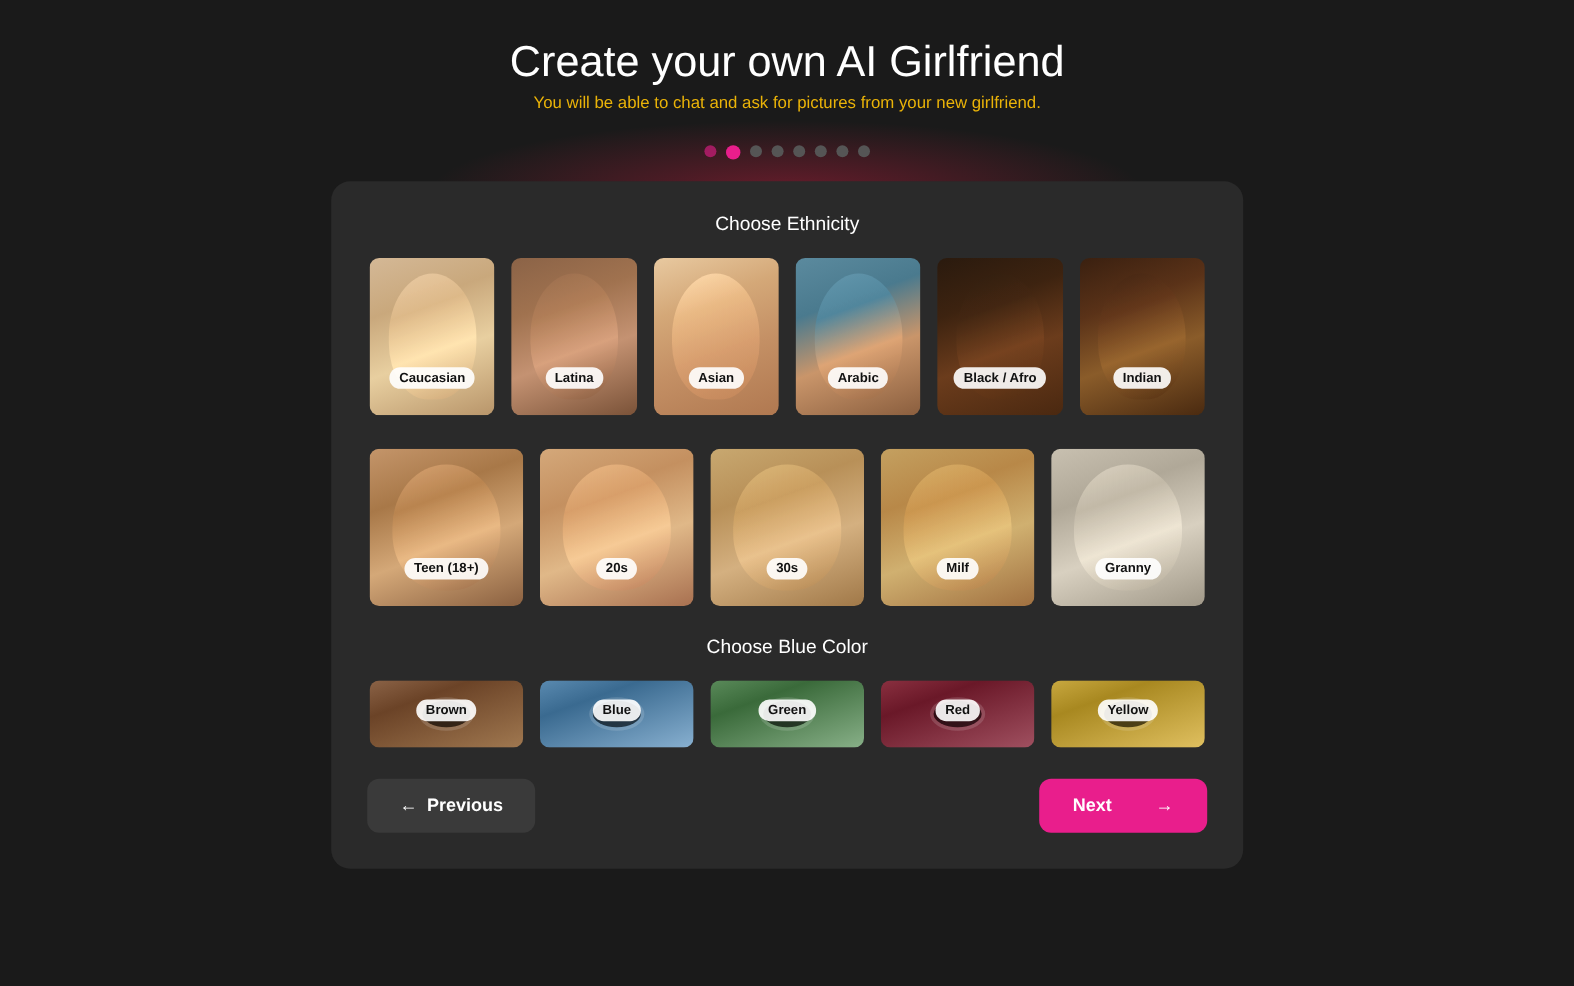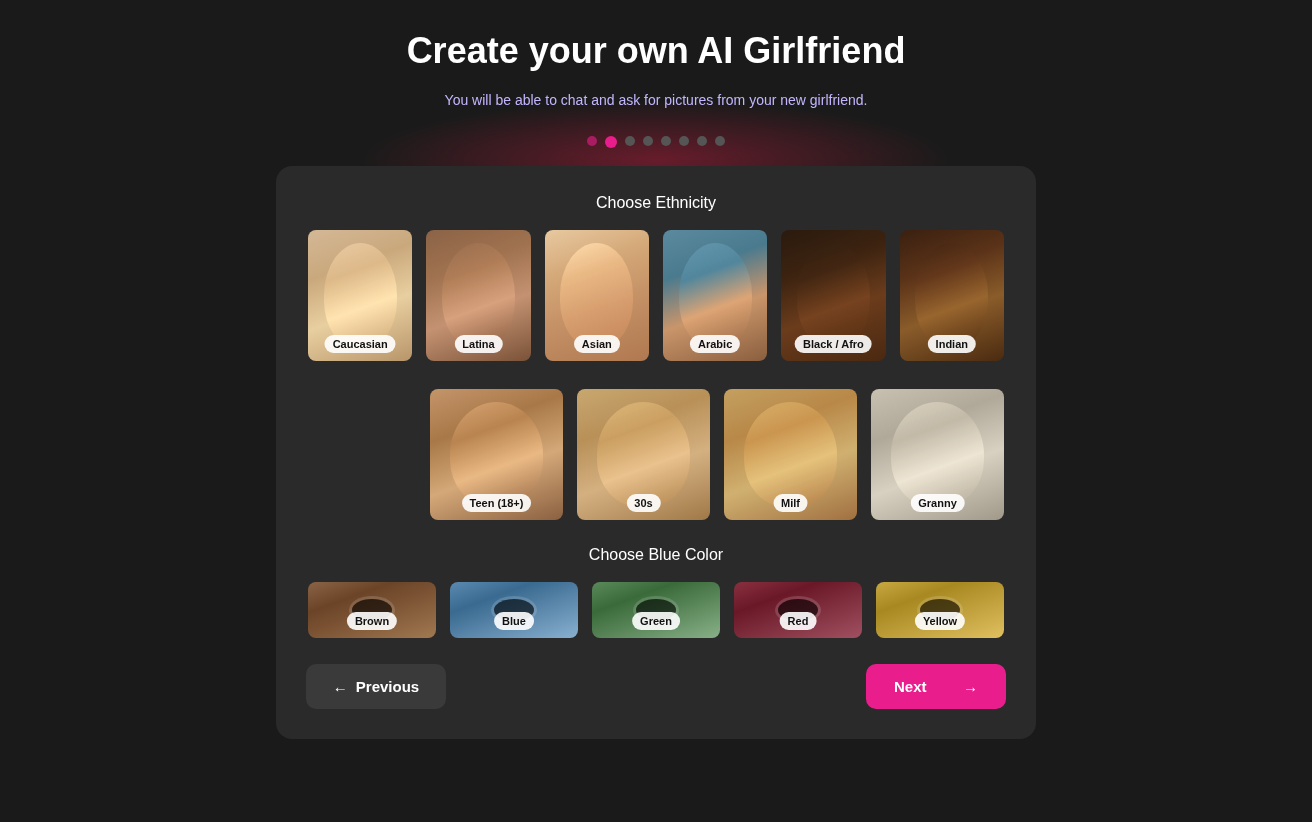--- a/index.html
+++ b/index.html
@@ -33,26 +33,26 @@
     .header {
       position: relative;
       z-index: 1;
       text-align: center;
       padding: 30px 0 16px;
     }
 
     .header h1 {
       color: #ffffff;
       font-size: 36px;
-      font-weight: 700;
-      margin-bottom: 20px;
+      font-weight: 400;
+      margin-bottom: 5px;
     }
 
     .header p {
-      color: #c4b5fd;
+      color: #eab308;
       font-size: 14px;
     }
 
     .progress-dots {
       display: flex;
       gap: 8px;
       justify-content: center;
       margin: 12px 0 18px;
       position: relative;
       z-index: 1;
@@ -112,21 +112,21 @@
       transition: border-color 0.2s;
     }
 
     .ethnicity-card {
       width: 115px;
       height: 135px;
     }
 
     .option-label {
       position: absolute;
-      bottom: 8px;
+      bottom: 22px;
       left: 50%;
       transform: translateX(-50%);
       background: rgba(255,255,255,0.9);
       color: #111;
       font-size: 11px;
       font-weight: 600;
       padding: 3px 8px;
       border-radius: 12px;
       white-space: nowrap;
     }
@@ -356,20 +356,24 @@
   </div>
 
   <div>
     <div class="age-grid">
 
       <div class="option-card age-card">
         <div class="portrait portrait-teen face-shape"></div>
         <span class="option-label">Teen (18+)</span>
       </div>
 
+      <div class="option-card age-card">
+        <div class="portrait portrait-20s face-shape"></div>
+        <span class="option-label">20s</span>
+      </div>
 
       <div class="option-card age-card">
         <div class="portrait portrait-30s face-shape"></div>
         <span class="option-label">30s</span>
       </div>
 
       <div class="option-card age-card">
         <div class="portrait portrait-milf face-shape"></div>
         <span class="option-label">Milf</span>
       </div>

